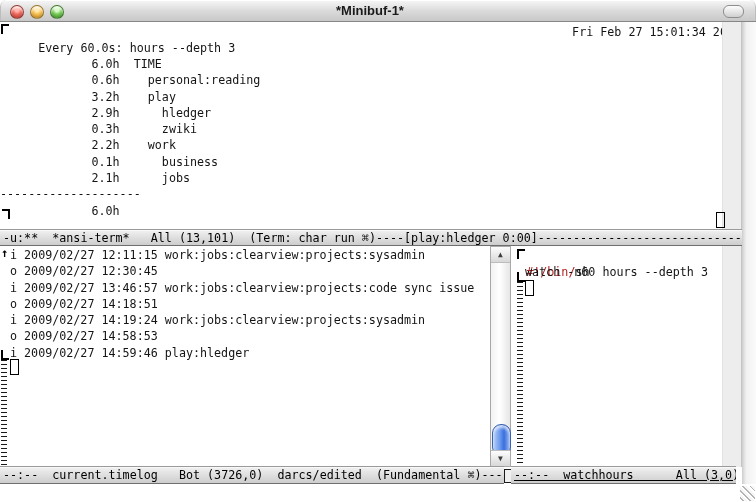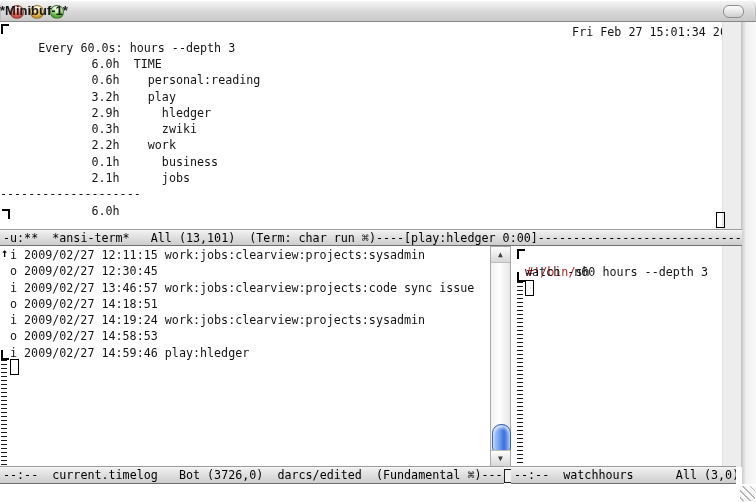--- a/index.html
+++ b/index.html
@@ -12,21 +12,21 @@
          line-height:16.3px; white-space:pre; color:#141414; }
   .abs{ position:absolute; }
 
   
   #titlebar{
     position:absolute; left:0; top:0; width:756px; height:22px; box-sizing:border-box;
     background:linear-gradient(#f7f7f7,#d9d9d9 55%,#c8c8c8);
     border-bottom:1px solid #878787; border-radius:6px 6px 0 0;
     box-shadow:inset 0 1px 0 #ffffff, inset 1px 0 0 #bdbdbd, inset -1px 0 0 #bdbdbd;
   }
-  #title{ position:absolute; left:0; right:16px; top:3px; 
+  #title{ position:absolute; left:0; right:16px; top:3px; text-align:center;
     font-family:"Liberation Sans", sans-serif; font-size:13px; font-weight:bold; color:#1a1a1a;}
   .light{ position:absolute; top:5px; width:12px; height:12px; border-radius:50%;
     border:1px solid rgba(0,0,0,.35);
     box-shadow:inset 0 2px 2px rgba(255,255,255,.8), inset 0 -2px 2px rgba(0,0,0,.15);}
   #light-close{ left:10px; background:radial-gradient(circle at 50% 30%, #ffb3ab 0 2px, #ee6a5f 45%, #d5473c);}
   #light-min  { left:30px; background:radial-gradient(circle at 50% 30%, #ffe9b0 0 2px, #f5bf4f 45%, #dfa02f);}
   #light-zoom { left:50px; background:radial-gradient(circle at 50% 30%, #d7f8c8 0 2px, #76cc59 45%, #4aa52e);}
   #toolbar-pill{ position:absolute; left:723px; top:5px; width:19px; height:11px;
     border-radius:6px; border:1px solid #8e8e8e;
     background:linear-gradient(#fefefe,#cfcfcf);}
@@ -54,21 +54,21 @@
     border:1px solid #000; background:transparent;}
 
   
   .modeline{ position:absolute; height:16px; box-sizing:border-box; overflow:hidden;
     background:linear-gradient(#efefef,#cdcdcd);
     border-top:1px solid #f8f8f8; border-bottom:1px solid #6f6f6f;
     box-shadow:0 -1px 0 #9a9a9a;
     padding-left:3px; font-size:11.7px; line-height:14px; white-space:pre; color:#000;}
   #modeline-term{ left:0; top:230px; width:742px; }
   #modeline-timelog{ left:0; top:467px; width:504px; height:17px;}
-  #modeline-script{ left:511px; top:467px; width:225px; height:17px;}
+  #modeline-script{ left:511px; top:467px; width:225px; height:17px;text-decoration:underline;}
   #modeline-divider-box{ position:absolute; left:504px; top:469px; width:6px; height:12px;
     border:1px solid #1a1a1a; background:#f0f0f0;}
 
   
   #scrollbar-left{ position:absolute; left:490px; top:246px; width:21px; height:221px;
     box-sizing:border-box; border:1px solid #a9a9a9;
     background:linear-gradient(to right,#f2f2f2,#ffffff 45%,#e6e6e6);}
   .sb-btn{ position:absolute; left:0; width:19px; height:15px; text-align:center;
     font-size:8px; line-height:15px; color:#3c3c3c;
     background:linear-gradient(#fdfdfd,#d8d8d8); }

